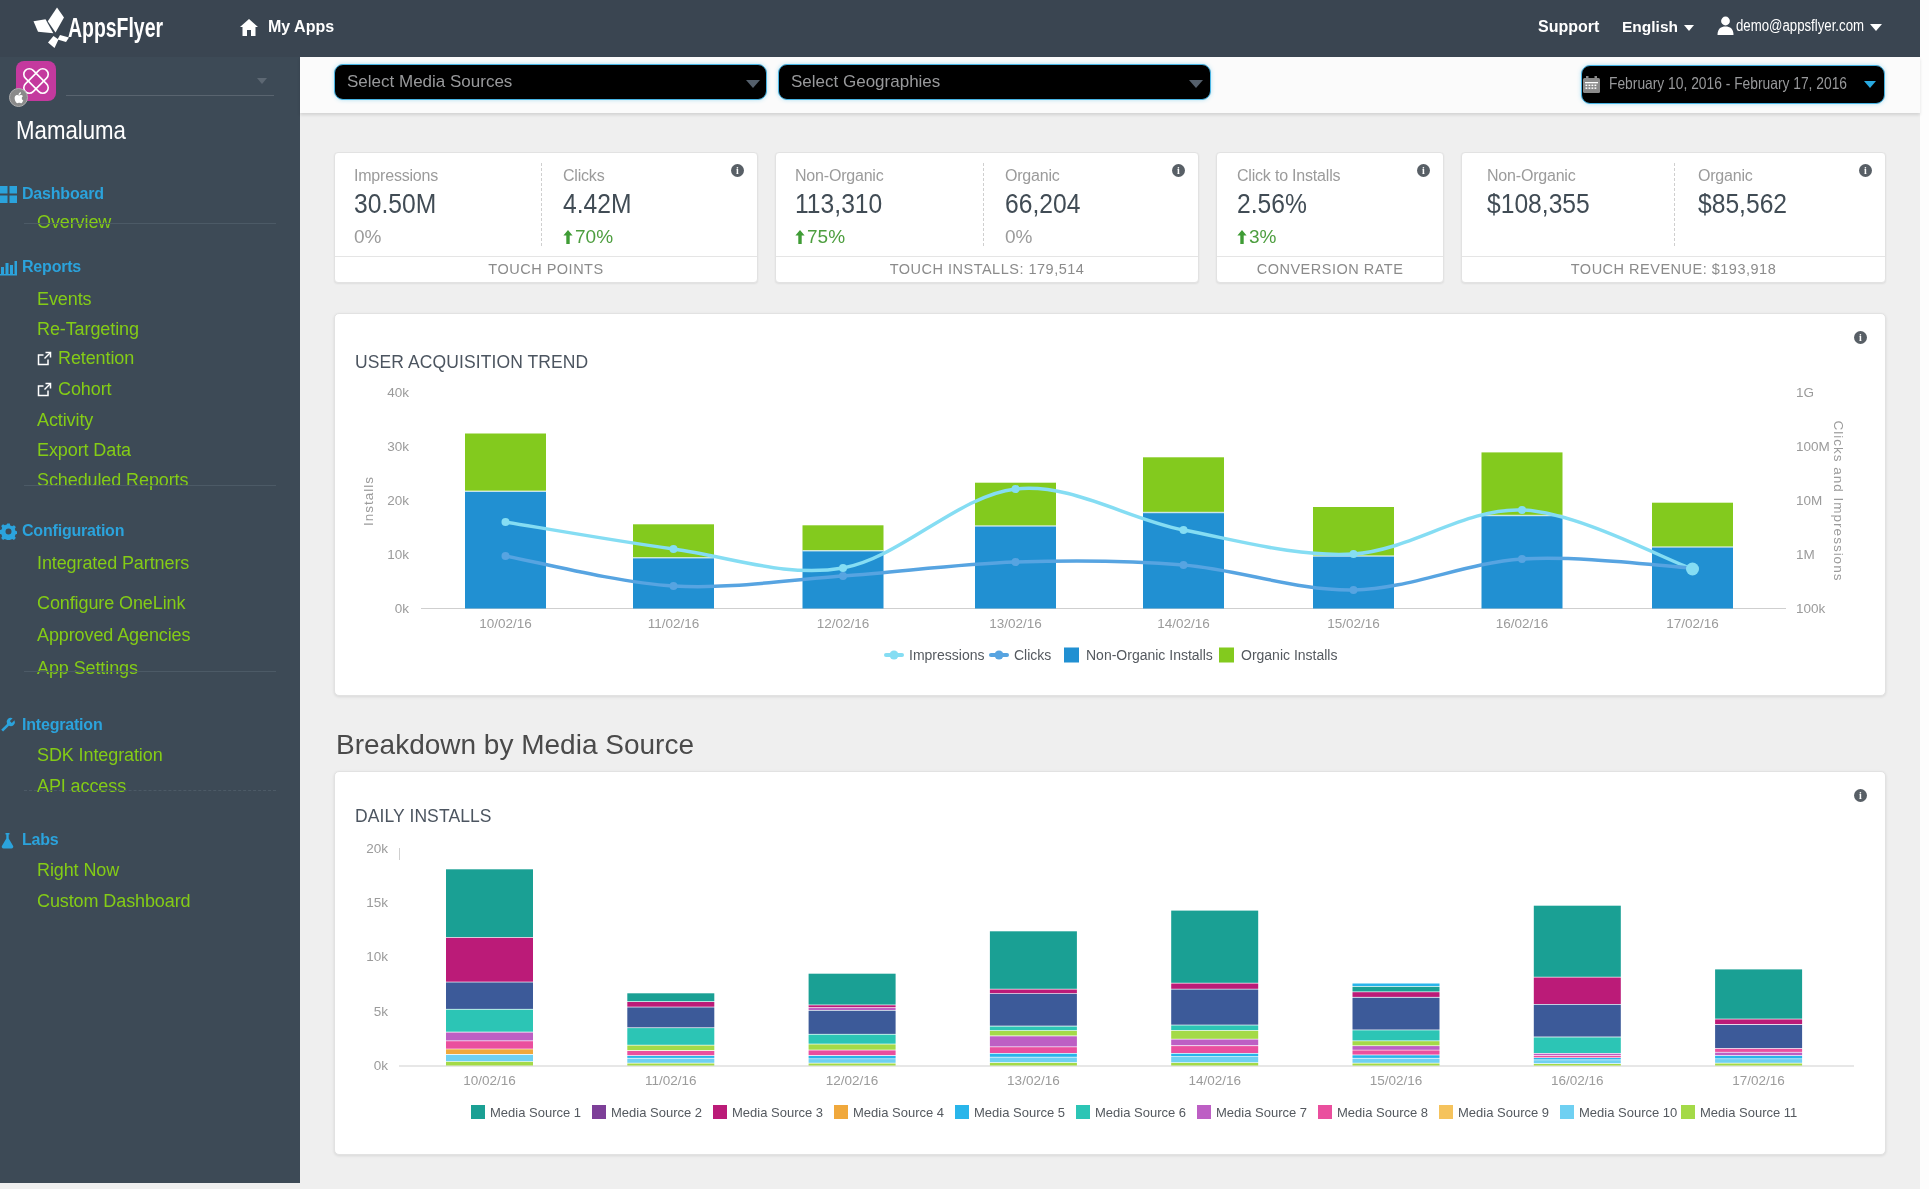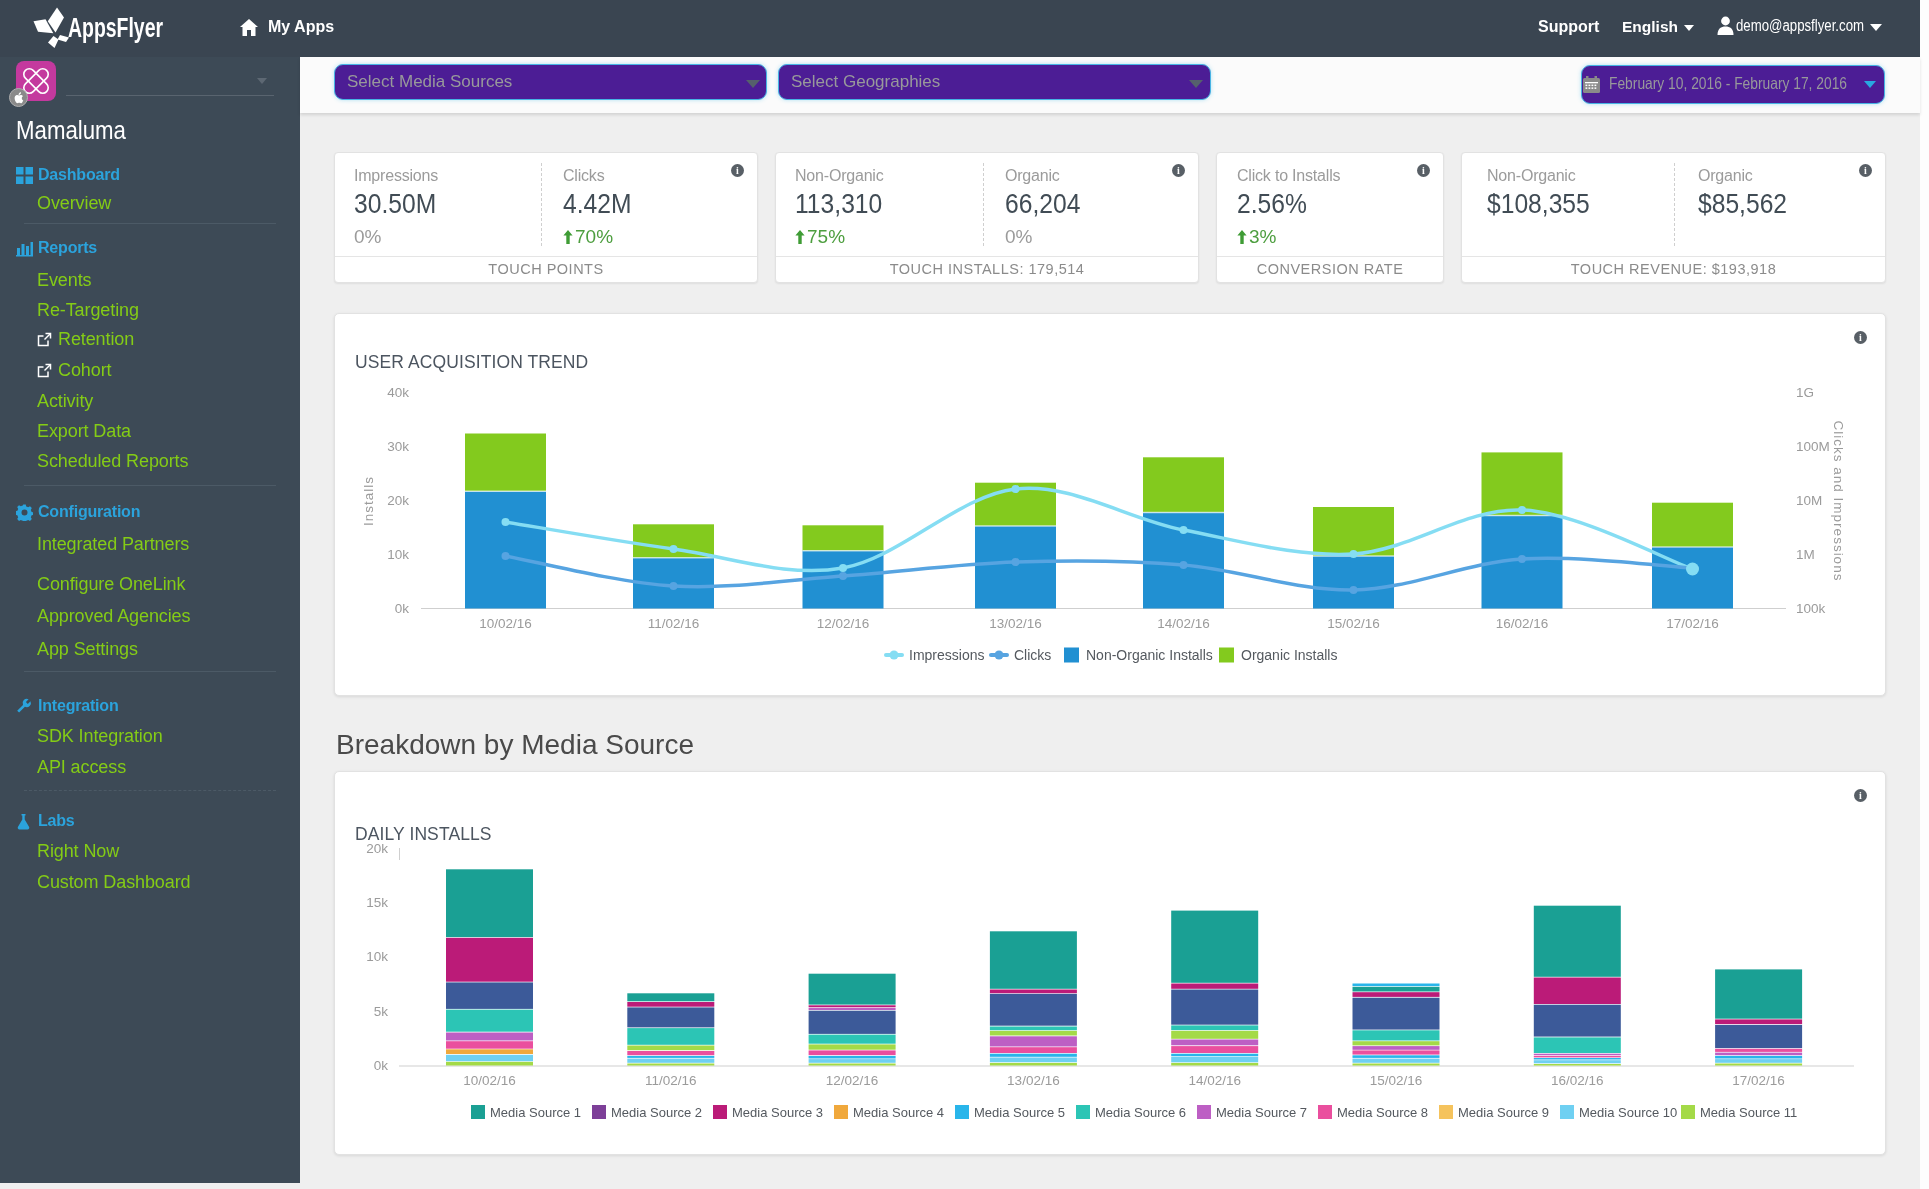--- a/index.html
+++ b/index.html
@@ -3,35 +3,35 @@
 <meta charset="utf-8">
 <style>
 * { margin:0; padding:0; box-sizing:border-box; }
 html,body { width:1929px; height:1189px; overflow:hidden; background:#efefef; font-family:"Liberation Sans", sans-serif; }
 .abs { position:absolute; }
 #navbar { position:absolute; left:0; top:0; width:1920px; height:57px; background:#3a4551; color:#fff; }
 #rightstrip { position:absolute; left:1920px; top:0; width:9px; height:1189px; background:#fdfdfd; }
 #sidebar { position:absolute; left:0; top:57px; width:300px; height:1126px; background:#3d4a56; color:#fff; }
 #content { position:absolute; left:300px; top:57px; width:1620px; height:1126px; background:#efefef; }
 #filterbar { position:absolute; left:300px; top:57px; width:1620px; height:56px; background:#fbfbfb; box-shadow:0 2px 3px rgba(0,0,0,0.12); }
-.selbox { position:absolute; height:36px; border:1px solid #47b4e4; border-radius:9px; background:#4c1d95; color:#98999b; font-size:17px; line-height:34px; padding-left:12px; box-shadow:0 0 4px rgba(90,195,235,0.45); }
+.selbox { position:absolute; height:36px; border:1px solid #47b4e4; border-radius:9px; background:#000000; color:#98999b; font-size:17px; line-height:34px; padding-left:12px; box-shadow:0 0 4px rgba(90,195,235,0.45); }
 .selcaret { position:absolute; width:0; height:0; border-left:7px solid transparent; border-right:7px solid transparent; border-top:8px solid #55606c; top:23px; }
 .navitem { font-weight:bold; font-size:16.5px; color:#fff; }
 .kcard { position:absolute; top:152px; height:131px; background:#fff; border:1px solid #e2e2e2; border-radius:4px; box-shadow:0 1px 2px rgba(0,0,0,0.07); }
 .kfoot { position:absolute; left:0; bottom:0; right:0; height:26px; border-top:1px solid #e5e5e5; text-align:center; font-size:14.5px; color:#8b8b8b; line-height:25px; letter-spacing:0.5px; }
 .metric { position:absolute; top:14px; }
 .mlabel { font-size:16px; color:#9b9b9b; letter-spacing:-0.2px; }
 .mvalue { font-size:28px; color:#414c55; margin-top:3px; transform:scaleX(0.88); transform-origin:left; }
 .mdelta { font-size:19px; color:#9b9b9b; margin-top:6px; }
 .mdelta.up { color:#4d9e3f; }
 .dashsep { position:absolute; top:10px; bottom:36px; width:0; border-left:1px dashed #cfcfcf; }
 .infoi { position:absolute; width:13px; height:13px; background:#585f66; border-radius:50%; color:#fff; font-size:10px; font-weight:bold; text-align:center; line-height:13px; font-family:"Liberation Serif", serif; }
 .card { position:absolute; left:334px; width:1552px; background:#fff; border:1px solid #e2e2e2; border-radius:5px; box-shadow:0 1px 3px rgba(0,0,0,0.1); }
 .ctitle { position:absolute; left:20px; top:32px; font-size:17.5px; color:#4c5560; letter-spacing:0.1px; }
-.sideheader { display:flex; align-items:center; color:#2ba3dc; font-size:16px; font-weight:bold; padding-left:16px; height:26px; letter-spacing:-0.2px; }
+.sideheader { display:flex; align-items:center; color:#2ba3dc; font-size:16px; font-weight:bold; height:26px; letter-spacing:-0.2px;margin-top:19px; }
 .sideitem { color:#84cc16; font-size:18px; padding-left:37px; height:30px; display:flex; align-items:center; letter-spacing:-0.1px; }
 .sidediv { border-top:1px solid #4c5a66; margin:10px 24px 10px 24px; }
 svg text { font-family:"Liberation Sans", sans-serif; }
 </style>
 </head>
 <body>
 <div id="navbar">
 
   <svg class="abs" style="left:32px;top:6px;" width="40" height="44" viewBox="0 0 40 44">
     <path d="M25,1.5 L32,11.5 L23.5,26.5 L15.8,15.3 Z" fill="#fff"></path>
@@ -321,21 +321,21 @@
       <text x="751" y="346">Non-Organic Installs</text>
       <rect x="884" y="333.5" width="15" height="15" fill="#83ca1e"></rect>
       <text x="906" y="346">Organic Installs</text>
     </g>
   </svg>
 </div>
 
 <div class="abs" style="left:336px;top:729px;font-size:28px;color:#4a4a4a;">Breakdown by Media Source</div>
 
 <div class="card" style="top:771px;height:384px;">
-  <div class="ctitle" style="top:34px;margin-top:18px;">DAILY INSTALLS</div>
+  <div class="ctitle" style="top:34px;">DAILY INSTALLS</div>
   <div class="infoi" style="right:18px;top:17px;">i</div>
   <svg width="1550" height="382" viewBox="0 0 1550 382" style="position:absolute;left:0;top:0;">
     <g font-size="13.5" fill="#9b9b9b">
       <text x="53" y="298" text-anchor="end">0k</text>
       <text x="53" y="243.5" text-anchor="end">5k</text>
       <text x="53" y="189" text-anchor="end">10k</text>
       <text x="53" y="135" text-anchor="end">15k</text>
       <text x="53" y="80.5" text-anchor="end">20k</text>
       <text x="154.5" y="313" text-anchor="middle">10/02/16</text>
       <text x="335.8" y="313" text-anchor="middle">11/02/16</text>

